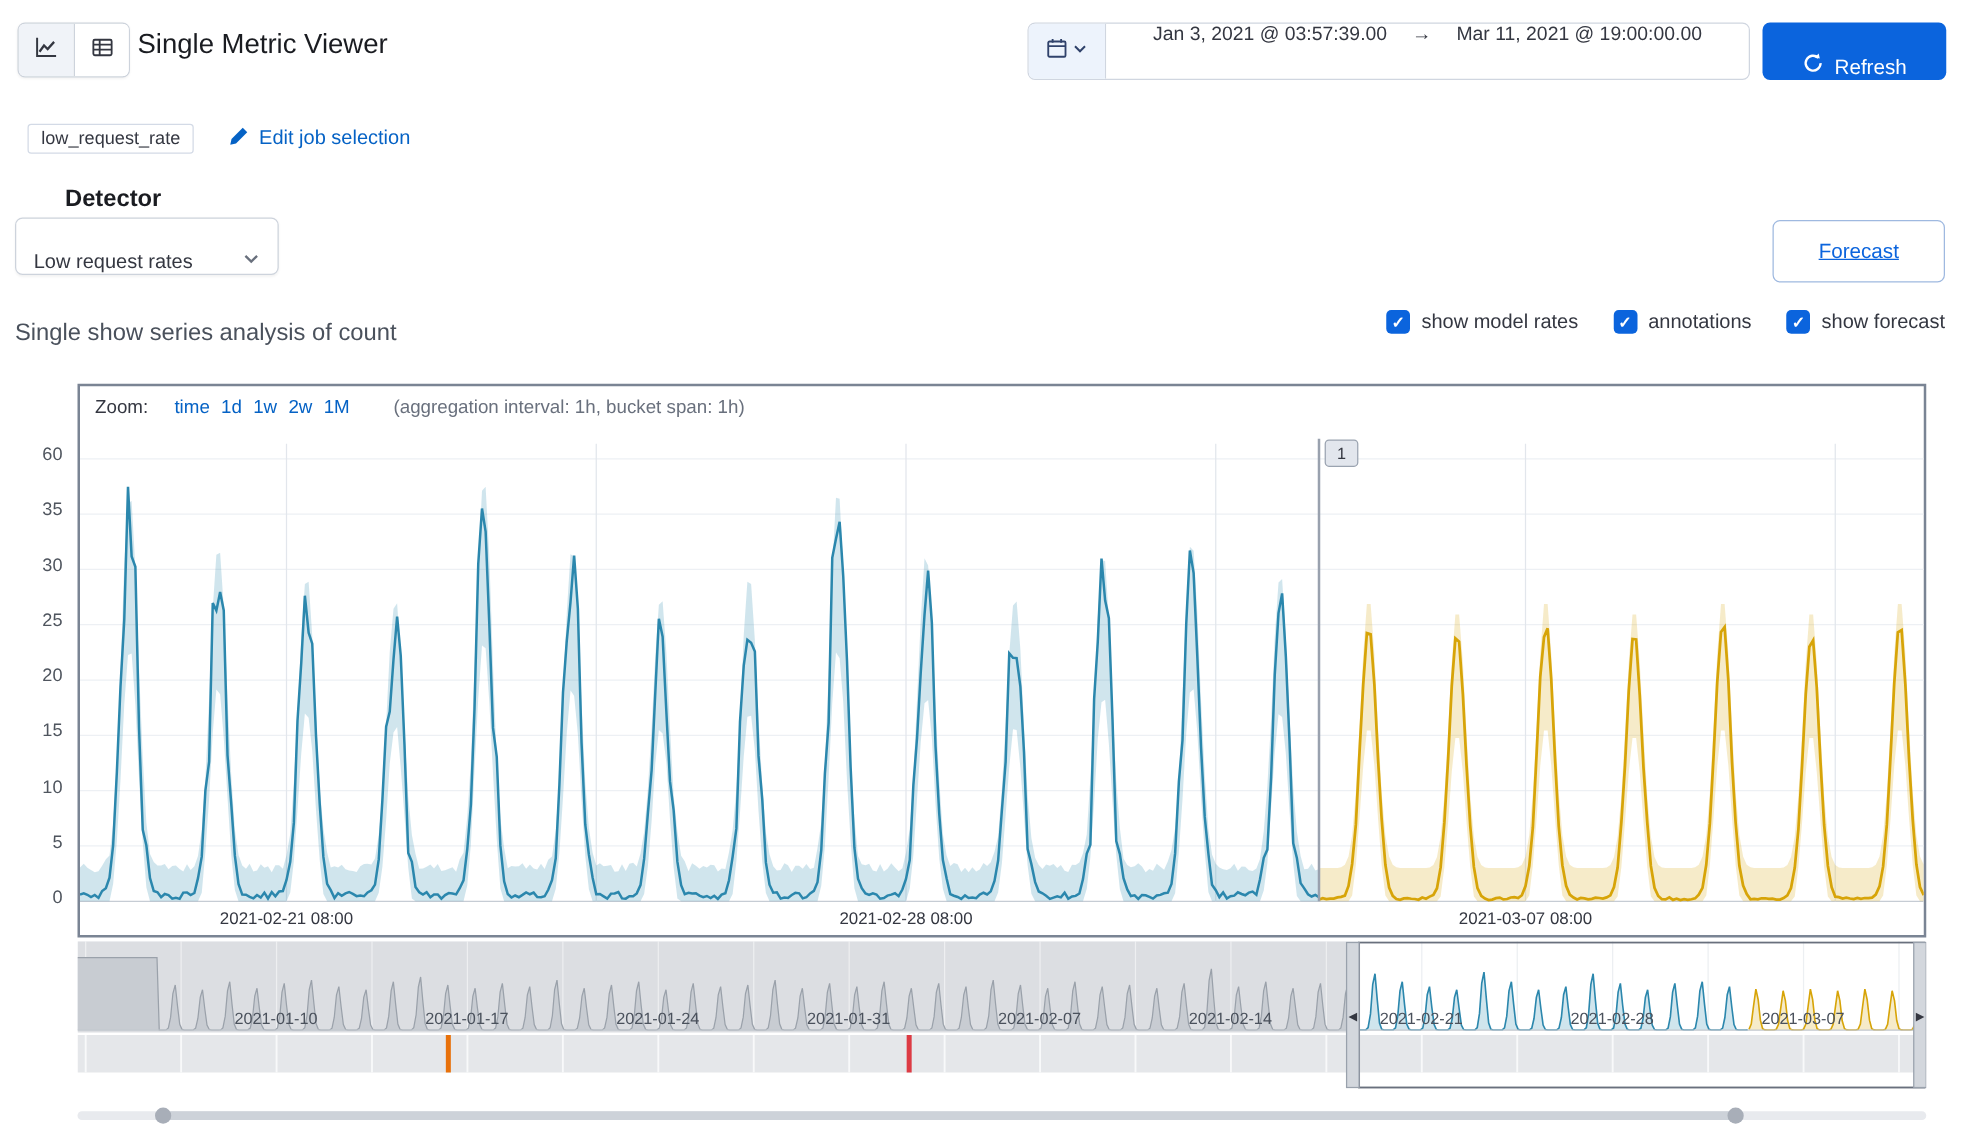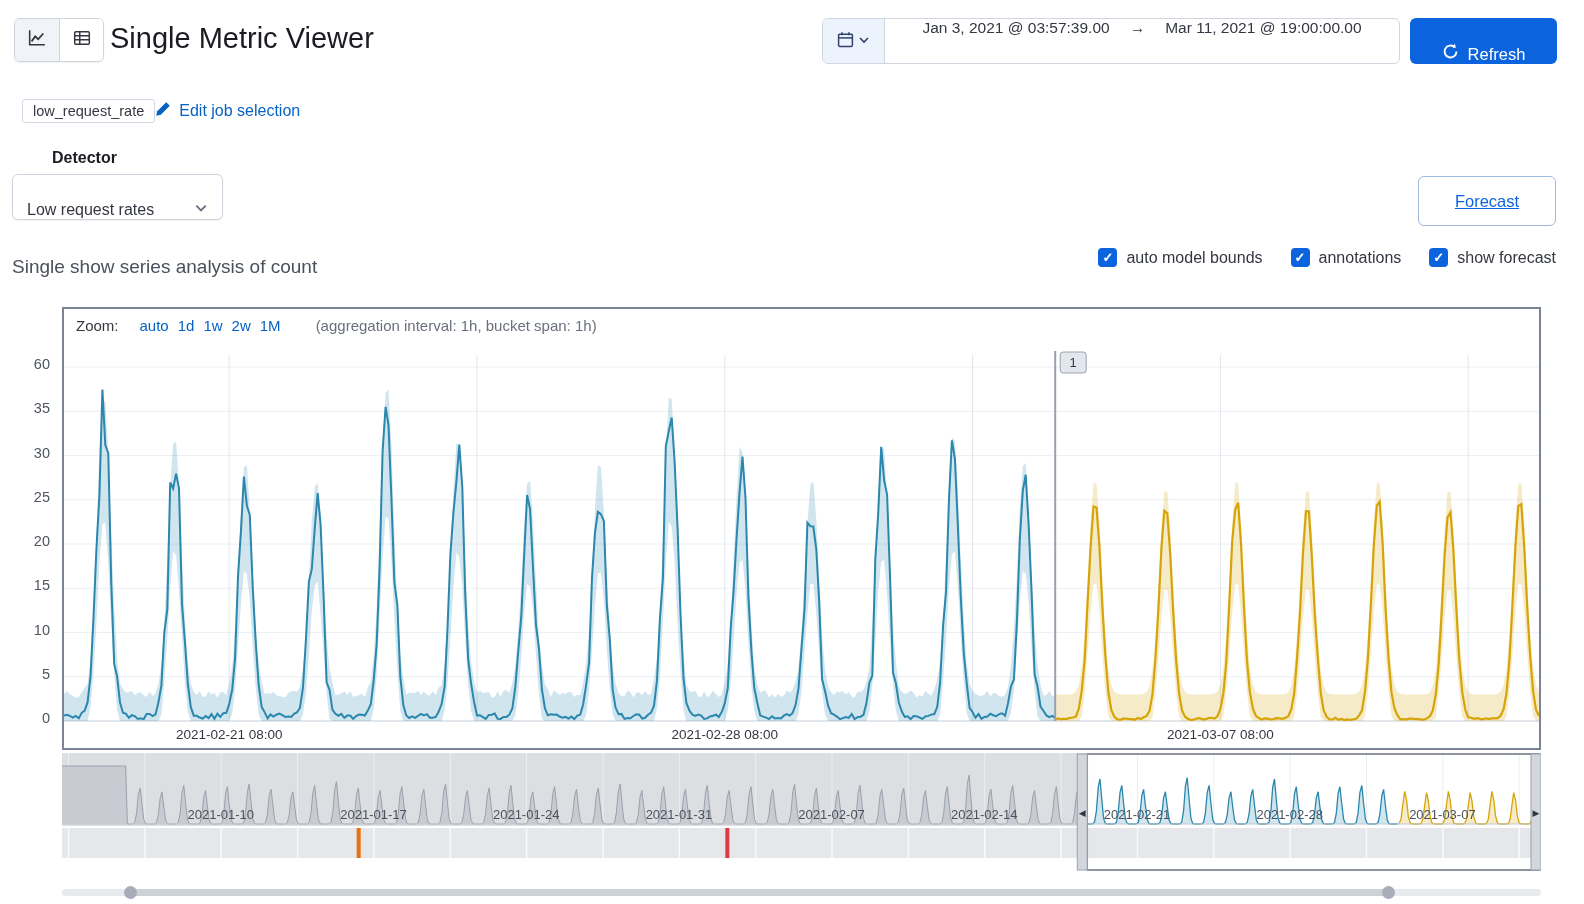--- a/index.html
+++ b/index.html
@@ -5,35 +5,35 @@
   * { box-sizing: border-box; margin: 0; padding: 0; }
   html, body { width: 1584px; height: 904px; overflow: hidden; background: #fff; }
   body { font-family: "Liberation Sans", sans-serif; color: #343741; }
   .page { position: relative; width: 1584px; height: 904px; }
 
   
   .view-toggle { position: absolute; left: 14px; top: 18px; display: flex; border: 1px solid #cdd3dc; border-radius: 6px; overflow: hidden; background: #fff; box-shadow: 0 1px 2px rgba(0,0,0,0.05); }
   .view-btn { width: 44px; height: 42px; display: flex; align-items: center; justify-content: center; background: #fff; cursor: pointer; }
   .view-btn + .view-btn { border-left: 1px solid #cdd3dc; }
   .view-btn.active { background: #f0f3f8; }
-  .page-title { position: absolute; left: 110px; top: 22px; font-size: 29px; font-weight: 500; color: #1a1c21; }
+  .page-title { position: absolute; left: 110px; top: 22px; font-size: 22px; font-weight: 500; color: #1a1c21; }
 
   .datepicker { position: absolute; left: 822px; top: 18px; width: 578px; height: 46px; display: flex; align-items: flex-start; border: 1px solid #d0d6e0; border-radius: 6px; background: #fff; }
   .dp-quick { width: 62px; height: 100%; background: #edf3fc; border-right: 1px solid #d0d6e0; display: flex; align-items: center; justify-content: center; gap: 4px; border-radius: 5px 0 0 5px; cursor: pointer; }
   .dp-dates { flex: 1; display: flex; align-items: center; justify-content: center; gap: 20px; font-size: 15.5px; color: #343741; }
   .dp-date { cursor: pointer; }
   .refresh-btn { position: absolute; left: 1410px; top: 18px; width: 147px; height: 46px; background: #0b64dd; color: #fff; border: none; border-radius: 6px; font-size: 16.5px; font-weight: 500; font-family: inherit; display: flex; align-items: flex-end; justify-content: center; gap: 9px; cursor: pointer; }
 
   
-  .job-row { position: absolute; left: 22px; top: 99px; display: flex; align-items: center; gap: 0; }
+  .job-row { position: absolute; left: 22px; top: 99px; display: flex; align-items: center; gap: 28px; }
   .job-badge { border: 1px solid #d3dae6; border-radius: 3px; padding: 3px 10px; font-size: 14.5px; background: #fff; color: #343741; }
   .edit-link { display: flex; align-items: center; gap: 8px; color: #0562c5; font-size: 16px; cursor: pointer; }
 
   
-  .detector-label { position: absolute; left: 12px; top: 149px; font-size: 16px; font-weight: 700; color: #1a1c21; padding-left: 40px; }
+  .detector-label { position: absolute; left: 12px; top: 149px; font-size: 19px; font-weight: 700; color: #1a1c21; padding-left: 40px; }
   .detector-select { position: absolute; left: 12px; top: 174px; width: 211px; height: 46px; border: 1px solid #cdd3dc; border-radius: 6px; background: #fff; display: flex; align-items: flex-end; justify-content: space-between; padding: 0 14px; font-size: 16px; color: #343741; box-shadow: 0 1px 2px rgba(0,0,0,0.05); cursor: pointer; }
   .forecast-btn { position: absolute; left: 1418px; top: 176px; width: 138px; height: 50px; border: 1.5px solid #9fb9e0; border-radius: 6px; background: #fff; color: #0b64dd; font-size: 16.5px; font-weight: 500; font-family: inherit; text-decoration: underline; cursor: pointer; }
 
   
   .analysis-heading { position: absolute; left: 12px; top: 256px; font-size: 19px; color: #4a515c; }
   .toggles-row { position: absolute; right: 28px; top: 248px; display: flex; align-items: center; gap: 28px; }
   .toggle { display: flex; align-items: center; gap: 9px; font-size: 16px; color: #343741; cursor: pointer; }
   .cb { width: 19px; height: 19px; border-radius: 4px; background: #c9ced6; position: relative; flex: 0 0 auto; }
   .toggle.on .cb { background: #0b64dd; }
   .toggle.on .cb::after { content: "✓"; position: absolute; left: 0; top: 0; width: 19px; height: 19px; color: #fff; font-size: 13px; font-weight: 700; display: flex; align-items: center; justify-content: center; }
@@ -133,21 +133,21 @@
           <path d="M2 4l4 4 4-4" fill="none" stroke="#69707d" stroke-width="1.6"></path>
         </svg>
     </span>
   </div>
   <button class="forecast-btn">Forecast</button>
 
   <div class="analysis-heading">Single show series analysis of count</div>
   <div class="toggles-row">
     <label class="toggle on">
       <span class="cb"></span>
-      <span>auto model bounds</span>
+      <span>show model rates</span>
     </label>
     <label class="toggle on">
       <span class="cb"></span>
       <span>annotations</span>
     </label>
     <label class="toggle on">
       <span class="cb"></span>
       <span>show forecast</span>
     </label>
   </div>
@@ -161,21 +161,21 @@
       <div class="ylab" style="top: 488.75px;">25</div>
       <div class="ylab" style="top: 444.5px;">30</div>
       <div class="ylab" style="top: 400.25px;">35</div>
       <div class="ylab" style="top: 356px;">60</div>
     </div>
 
   <div class="chart-box">
     <div class="zoom-row">
       <span>Zoom:</span>
       <span id="zoom-options" style="display:flex;gap:9px;">
-          <span class="zoom-link">auto</span>
+          <span class="zoom-link">time</span>
           <span class="zoom-link">1d</span>
           <span class="zoom-link">1w</span>
           <span class="zoom-link">2w</span>
           <span class="zoom-link">1M</span>
         </span>
       <span class="zoom-note">(aggregation interval: 1h, bucket span: 1h)</span>
     </div>
     <svg id="main-chart" width="1475" height="405">
         <line x1="0" x2="1475" y1="378" y2="378" stroke="#c6ccd4" stroke-width="1"></line>
         <line x1="0" x2="1475" y1="333.75" y2="333.75" stroke="#edf0f4" stroke-width="1"></line>

